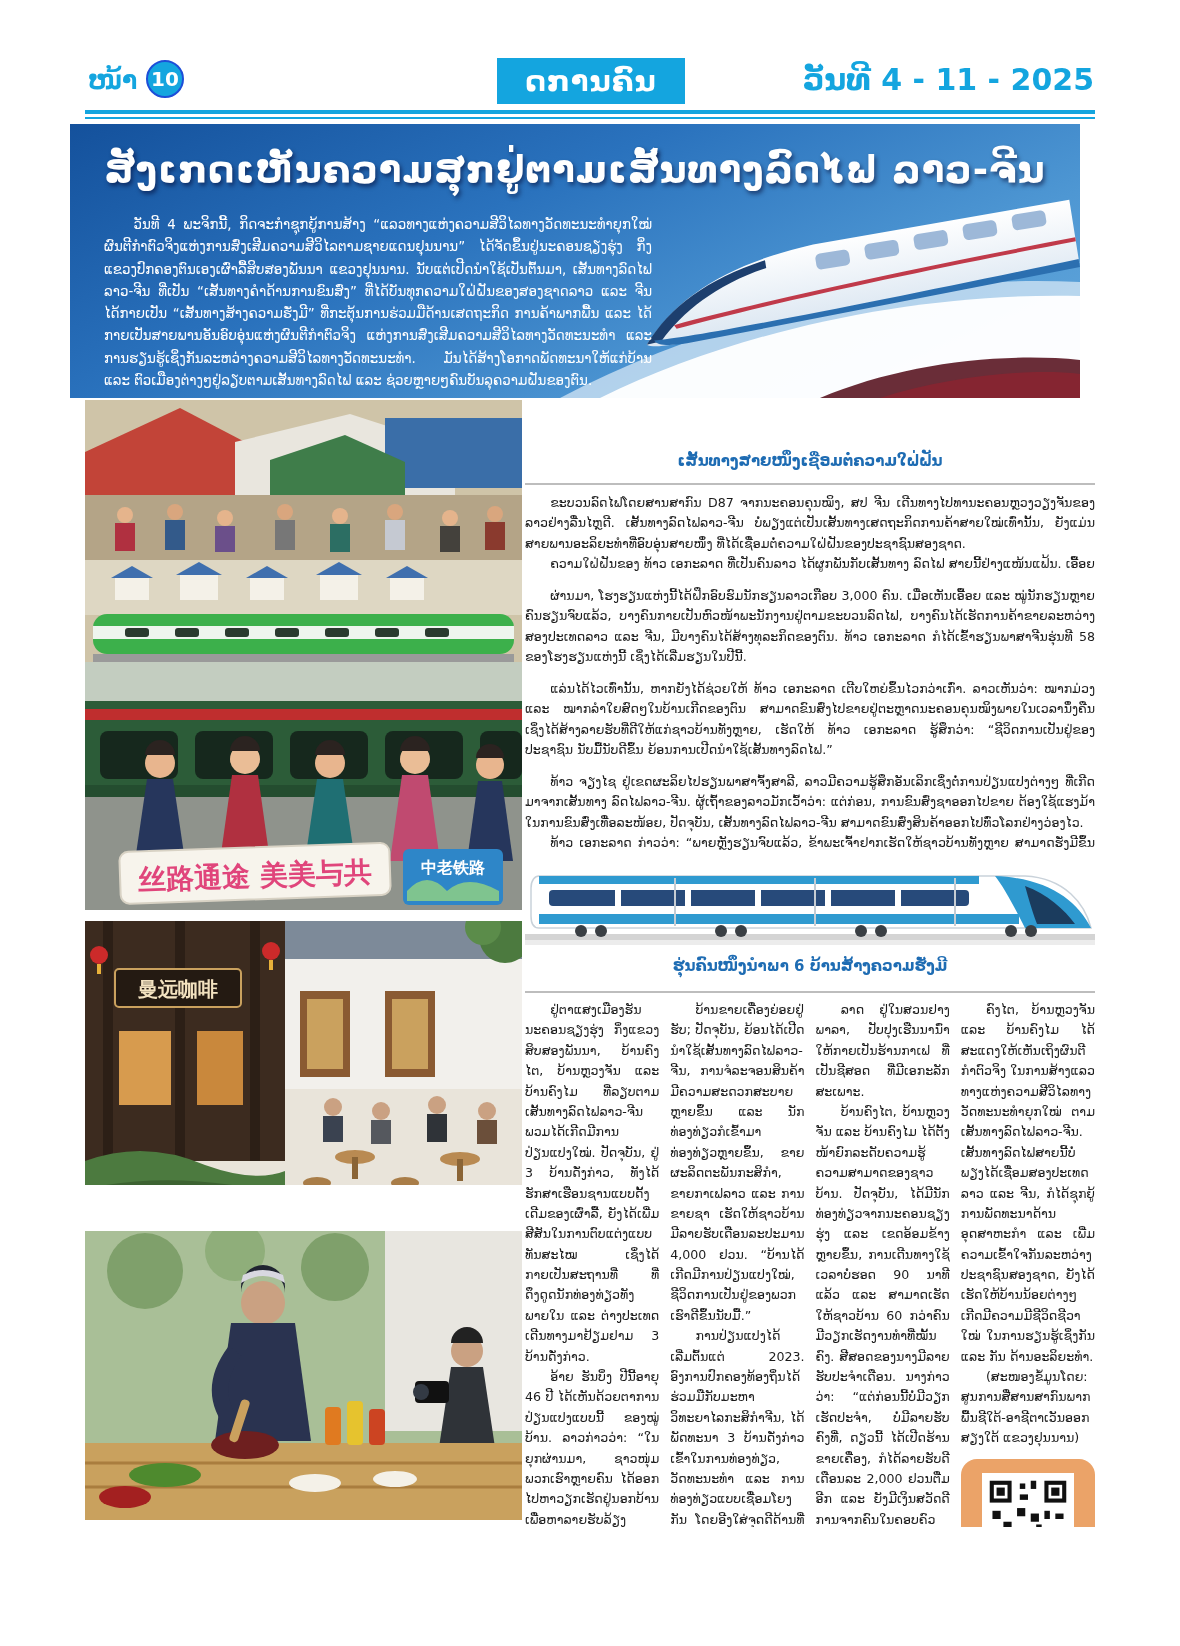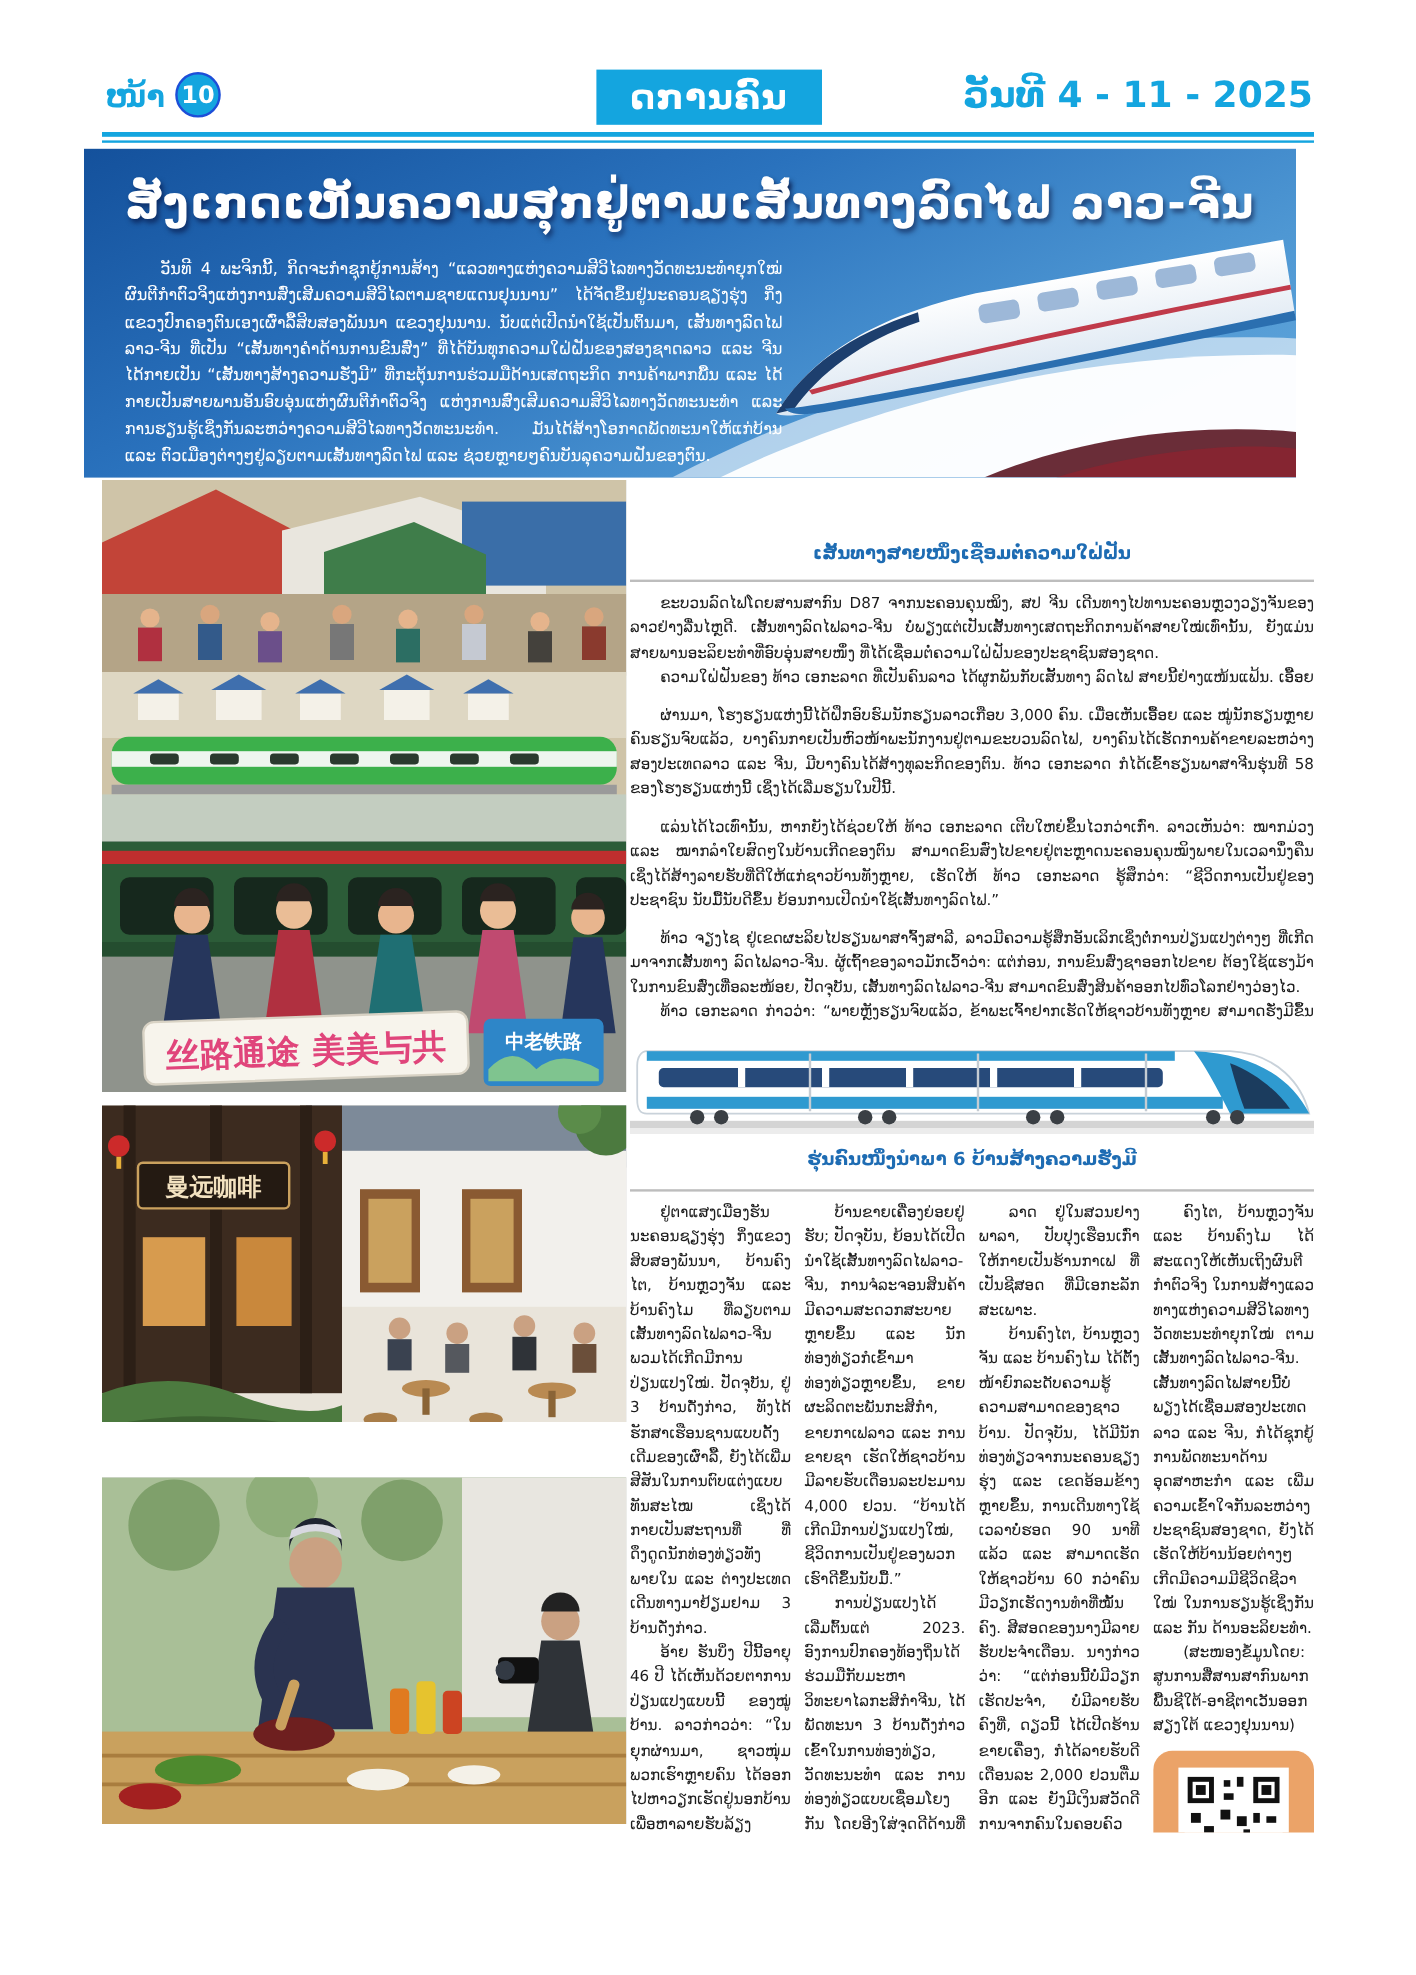--- a/index.html
+++ b/index.html
@@ -334,21 +334,21 @@
 <div class="colwrap" id="sec2-cols">
   <div class="col">
       <p>ຢູ່ຕາແສງເມືອງຮັນ ນະຄອນຊຽງຮຸ່ງ ກິ່ງແຂວງສິບສອງພັນນາ, ບ້ານຄົງໄຕ, ບ້ານຫຼວງຈັນ ແລະ ບ້ານຄົງໄມ ທີ່ລຽບຕາມເສັ້ນທາງລົດໄຟລາວ-ຈີນ ພວມໄດ້ເກີດມີການປ່ຽນແປງໃໝ່. ປັດຈຸບັນ, ຢູ່ 3 ບ້ານດັ່ງກ່າວ, ທັງໄດ້ຮັກສາເຮືອນຊານແບບດັ້ງເດີມຂອງເຜົ່າລື້, ຍັງໄດ້ເພີ່ມສີສັນໃນການຕົບແຕ່ງແບບທັນສະໄໝ ເຊິ່ງໄດ້ກາຍເປັນສະຖານທີ່ ທີ່ດຶງດູດນັກທ່ອງທ່ຽວທັງພາຍໃນ ແລະ ຕ່າງປະເທດເດີນທາງມາຢ້ຽມຢາມ 3 ບ້ານດັ່ງກ່າວ.</p>
       <p>ອ້າຍ ຮັນບິ່ງ ປີນີ້ອາຍຸ 46 ປີ ໄດ້ເຫັນດ້ວຍຕາການປ່ຽນແປງແບບນີ້ ຂອງໝູ່ບ້ານ. ລາວກ່າວວ່າ: “ໃນຍຸກຜ່ານມາ, ຊາວໜຸ່ມພວກເຮົາຫຼາຍຄົນ ໄດ້ອອກໄປຫາວຽກເຮັດຢູ່ນອກບ້ານ ເພື່ອຫາລາຍຮັບລ້ຽງຄອບຄົວ. ພວກເຮົາເຝົ້າໃຝ່ຢາກໄດ້ເຮັດວຽກຢູ່ບ້ານເກີດເມືອງນອນຂອງຕົນ.” ແຕ່ກ່ອນ, ຄົນໃນ</p>
     </div>
   <div class="col">
       <p>ບ້ານຂາຍເຄື່ອງຍ່ອຍຢູ່ຮັບ; ປັດຈຸບັນ, ຍ້ອນໄດ້ເປີດນຳໃຊ້ເສັ້ນທາງລົດໄຟລາວ-ຈີນ, ການຈໍລະຈອນສິນຄ້າມີຄວາມສະດວກສະບາຍຫຼາຍຂຶ້ນ ແລະ ນັກທ່ອງທ່ຽວກໍເຂົ້າມາທ່ອງທ່ຽວຫຼາຍຂຶ້ນ, ຂາຍຜະລິດຕະພັນກະສິກຳ, ຂາຍກາເຟລາວ ແລະ ການຂາຍຊາ ເຮັດໃຫ້ຊາວບ້ານມີລາຍຮັບເດືອນລະປະມານ 4,000 ຢວນ. “ບ້ານໄດ້ເກີດມີການປ່ຽນແປງໃໝ່, ຊີວິດການເປັນຢູ່ຂອງພວກເຮົາດີຂຶ້ນນັບມື້.”</p>
       <p>ການປ່ຽນແປງໄດ້ເລີ່ມຕົ້ນແຕ່ 2023. ອົງການປົກຄອງທ້ອງຖິ່ນໄດ້ຮ່ວມມືກັບມະຫາວິທະຍາໄລກະສິກຳຈີນ, ໄດ້ພັດທະນາ 3 ບ້ານດັ່ງກ່າວ ເຂົ້າໃນການທ່ອງທ່ຽວ, ວັດທະນະທຳ ແລະ ການທ່ອງທ່ຽວແບບເຊື່ອມໂຍງກັນ ໂດຍອີງໃສ່ຈຸດດີດ້ານທີ່ຕັ້ງ ທີ່ຢູ່ລຽບຕາມເສັ້ນທາງລົດໄຟລາວ-ຈີນ: ໄດ້ມີການປັບປຸງຂະບວນຜະລິດຕ່າງໆ, ປັບປຸງສາງເກົ່າເຮືອນເກົ່າ, ສ້າງສວນສາທາລະນະ ວິທະຍາ</p>
     </div>
   <div class="col">
-      <p>ລາດ ຢູ່ໃນສວນຢາງພາລາ, ປັບປຸງເຮືອນເກົ່າໃຫ້ກາຍເປັນຮ້ານກາເຟ ທີ່ເປັນຊີສອດ ທີ່ມີເອກະລັກສະເພາະ.</p>
+      <p>ລາດ ຢູ່ໃນສວນຢາງພາລາ, ປັບປຸງເຮືນນານົ່າໃຫ້ກາຍເປັນຮ້ານກາເຟ ທີ່ເປັນຊີສອດ ທີ່ມີເອກະລັກສະເພາະ.</p>
       <p>ບ້ານຄົງໄຕ, ບ້ານຫຼວງຈັນ ແລະ ບ້ານຄົງໄມ ໄດ້ຕັ້ງໜ້າຍົກລະດັບຄວາມຮູ້ຄວາມສາມາດຂອງຊາວບ້ານ. ປັດຈຸບັນ, ໄດ້ມີນັກທ່ອງທ່ຽວຈາກນະຄອນຊຽງຮຸ່ງ ແລະ ເຂດອ້ອມຂ້າງຫຼາຍຂຶ້ນ, ການເດີນທາງໃຊ້ເວລາບໍ່ຮອດ 90 ນາທີ ແລ້ວ ແລະ ສາມາດເຮັດໃຫ້ຊາວບ້ານ 60 ກວ່າຄົນ ມີວຽກເຮັດງານທຳທີ່ໝັ້ນຄົງ. ສີສອດຂອງນາງມີລາຍຮັບປະຈຳເດືອນ. ນາງກ່າວວ່າ: “ແຕ່ກ່ອນນີ້ບໍ່ມີວຽກເຮັດປະຈຳ, ບໍ່ມີລາຍຮັບຄົງທີ່, ດຽວນີ້ ໄດ້ເປີດຮ້ານຂາຍເຄື່ອງ, ກໍໄດ້ລາຍຮັບດີ ເດືອນລະ 2,000 ຢວນຕື່ມອີກ ແລະ ຍັງມີເງິນສວັດດີການຈາກຄົນໃນຄອບຄົວຕື່ມອີກ.”</p>
     </div>
   <div class="col">
     <div>
         <p>ຄົງໄຕ, ບ້ານຫຼວງຈັນ ແລະ ບ້ານຄົງໄມ ໄດ້ສະແດງໃຫ້ເຫັນເຖິງຜົນຕີກຳຕົວຈິງ ໃນການສ້າງແລວທາງແຫ່ງຄວາມສີວິໄລທາງວັດທະນະທຳຍຸກໃໝ່ ຕາມເສັ້ນທາງລົດໄຟລາວ-ຈີນ. ເສັ້ນທາງລົດໄຟສາຍນີ້ບໍ່ພຽງໄດ້ເຊື່ອມສອງປະເທດ ລາວ ແລະ ຈີນ, ກໍໄດ້ຊຸກຍູ້ການພັດທະນາດ້ານອຸດສາຫະກຳ ແລະ ເພີ່ມຄວາມເຂົ້າໃຈກັນລະຫວ່າງປະຊາຊົນສອງຊາດ, ຍັງໄດ້ເຮັດໃຫ້ບ້ານນ້ອຍຕ່າງໆ ເກີດມີຄວາມມີຊີວິດຊີວາໃໝ່ ໃນການຮຽນຮູ້ເຊິ່ງກັນ ແລະ ກັນ ດ້ານອະລິຍະທຳ.</p>
       </div>
     <div class="credit">
       <p>(ສະໜອງຂໍ້ມູນໂດຍ: ສູນການສື່ສານສາກົນພາກພື້ນຊີໃຕ້-ອາຊີຕາເວັນອອກສຽງໃຕ້ ແຂວງຢຸນນານ)</p>
     </div>
     <div class="qrbox">

